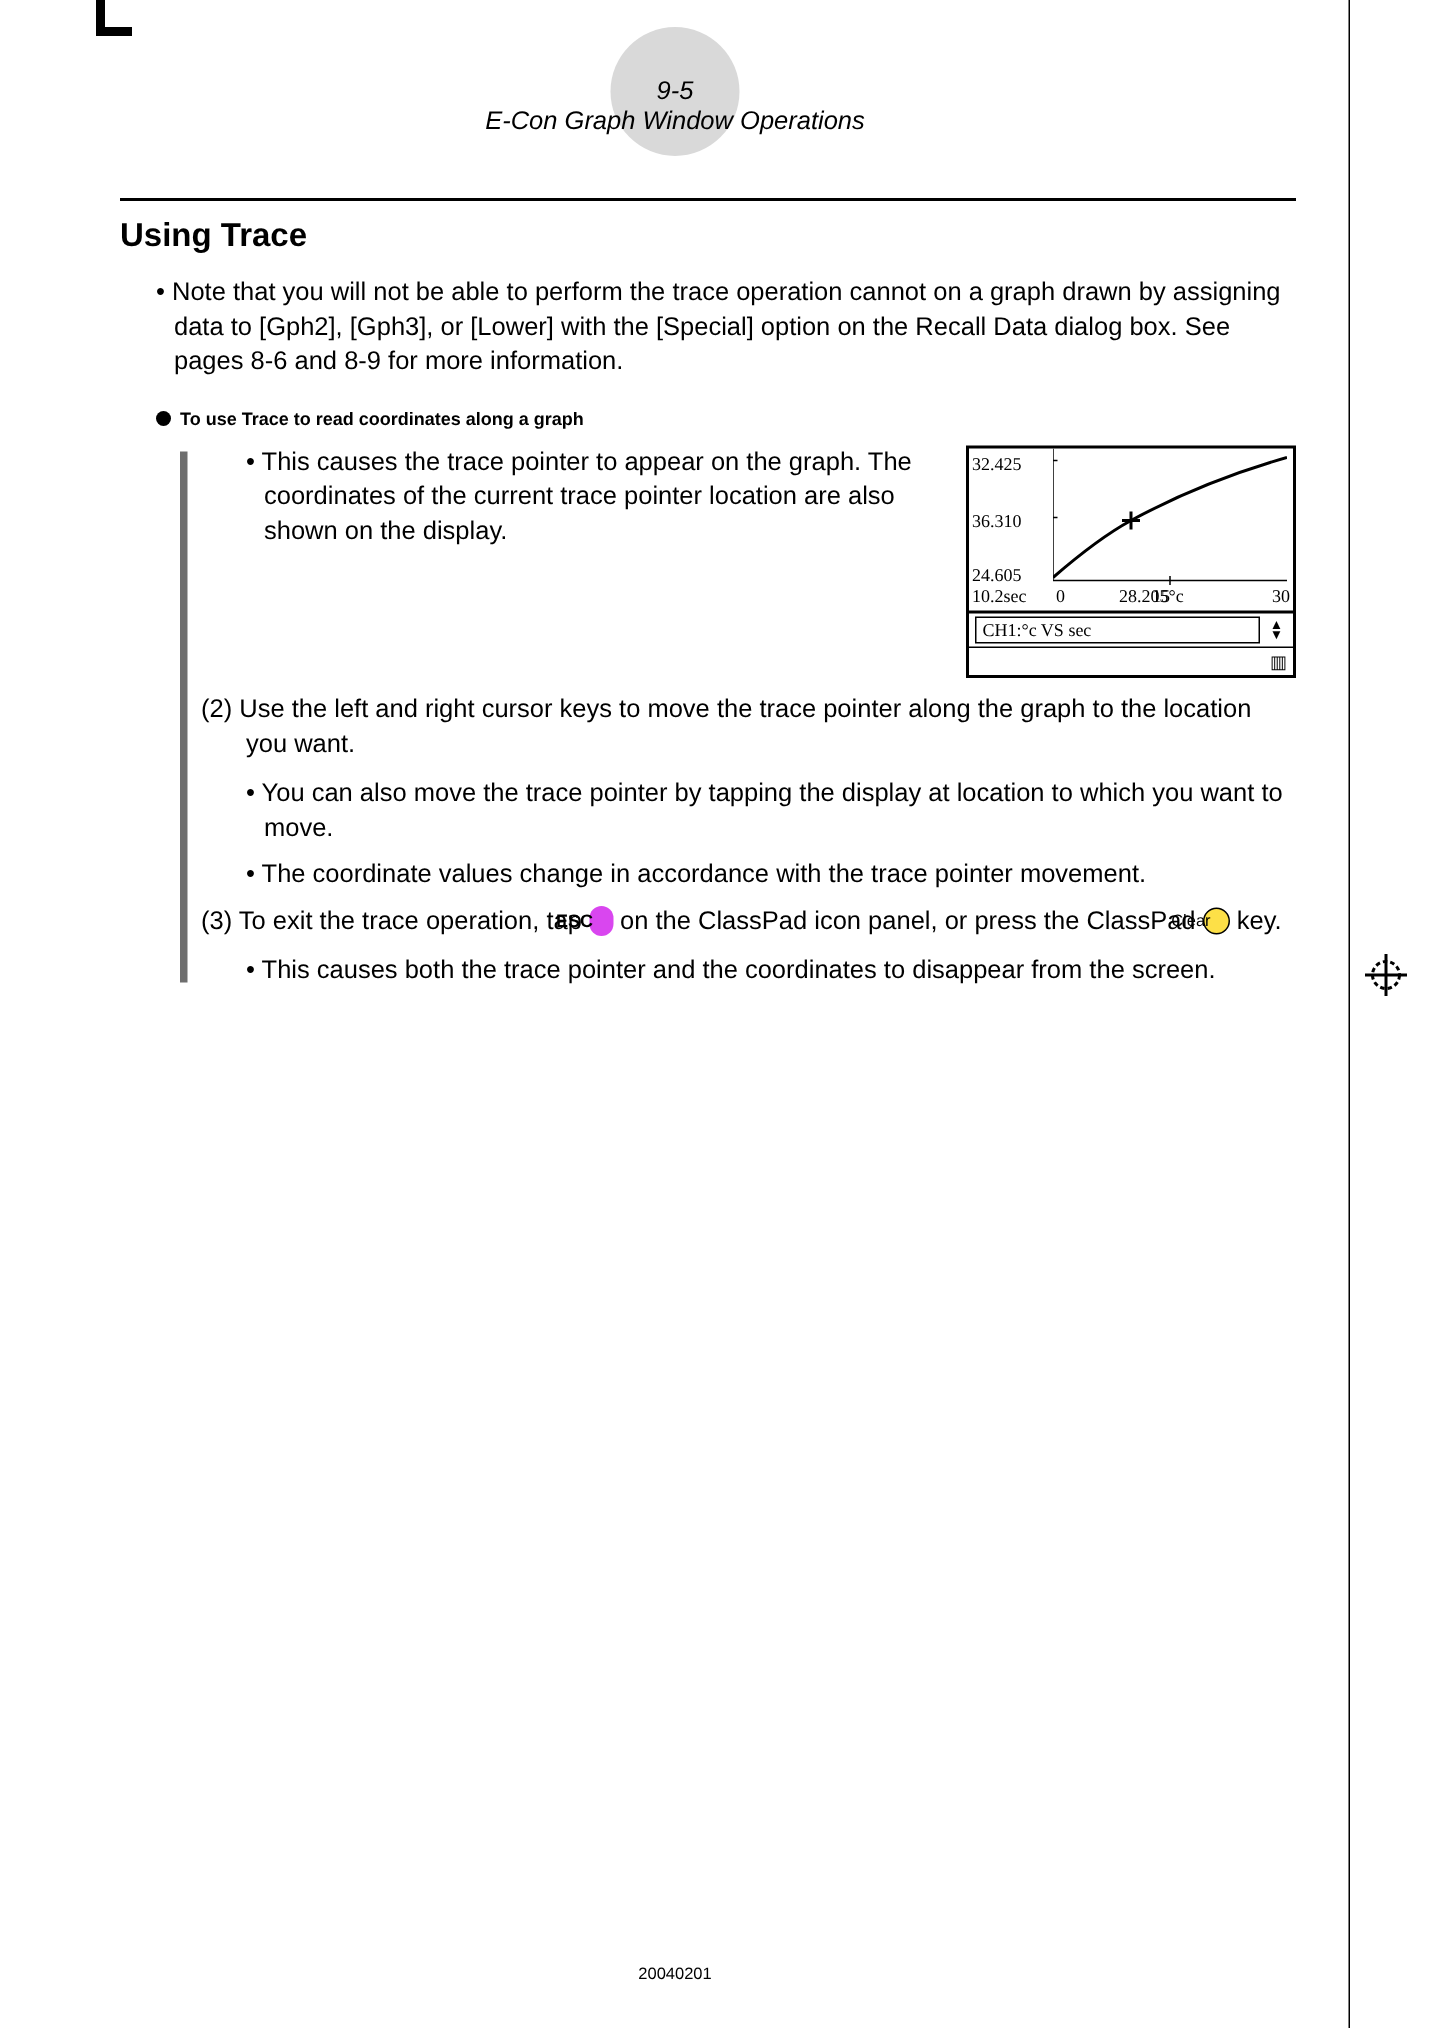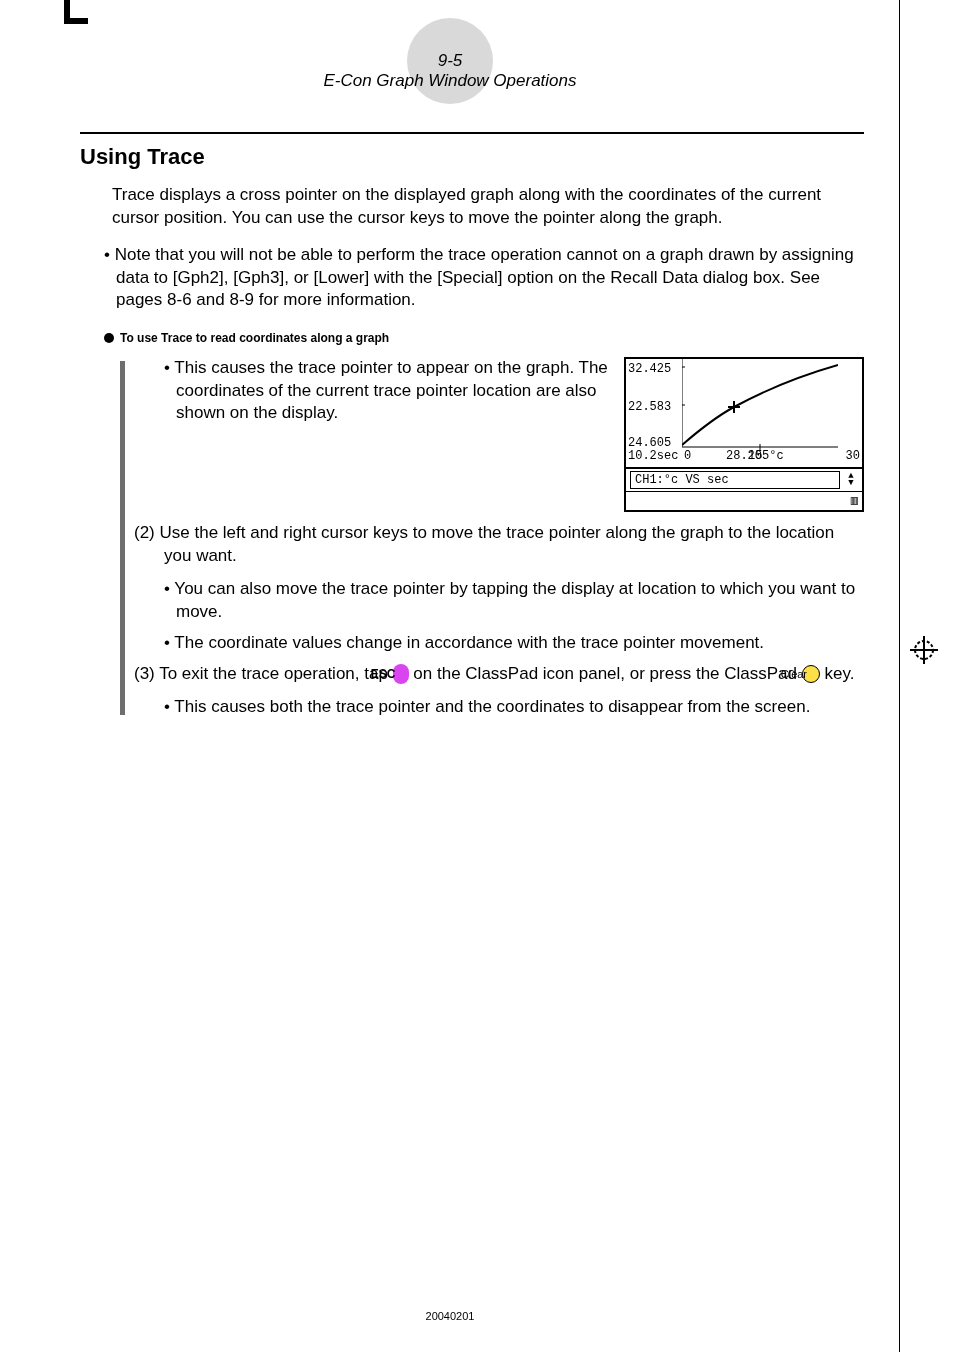--- a/index.html
+++ b/index.html
@@ -72,22 +72,22 @@
     border-radius: 10px; background: #d946ef; padding: 0 8px; height: 20px;
     font-size: 12px; font-weight: bold; vertical-align: middle; line-height: 1;
   }
   .icon-pill {
     display: inline-flex; align-items: center; justify-content: center;
     border: 1px solid #000; border-radius: 10px; padding: 0 8px; height: 18px;
     font-size: 11px; vertical-align: middle; background: #fde047; line-height: 1;
   }
 
   .graph-fig {
-    width: 240px; flex: 0 0 auto; border: 2px solid #000; background: #fff;
-    font-family: Liberation Mono, monospace; font-size: 13px; position: relative;
+    width: 220px; flex: 0 0 auto; border: 2px solid #000; background: #fff;
+    font-family: Liberation Serif, serif; font-size: 13px; position: relative;
   }
   .graph-area { position: relative; height: 108px; }
   .graph-area .ylabel { position: absolute; left: 2px; font-size: 12px; }
   .graph-area .xlabel { position: absolute; bottom: 2px; font-size: 12px; }
   .graph-area svg { position: absolute; left: 56px; top: 0; }
   .status-row { border-top: 2px solid #000; padding: 2px 4px; display:flex; align-items:center; justify-content:space-between; }
   .status-box { border: 1px solid #000; padding: 0 4px; font-size: 12px; flex: 1; margin-right: 4px;}
   .arrows { width: 14px; display:flex; flex-direction: column; font-size: 9px; line-height: 7px; text-align:center;}
   .bottom-row { border-top: 1px solid #000; text-align: right; padding: 1px 4px; font-size: 12px; }
 
@@ -112,42 +112,41 @@
 <div class="header">
   <div class="header-circle">
     <span>9-5</span>
   </div>
   <div class="header-sub">E-Con Graph Window Operations</div>
 </div>
 
 <div class="content">
   <hr class="rule">
   <h2>Using Trace</h2>
-  <p class="intro">Trace displays a cross pointer on the displayed graph along with the coordinates of the current cursor position. You can use the cursor keys to move the pointer along the graph.</p>
   <p class="note">• Note that you will not be able to perform the trace operation cannot on a graph drawn by assigning data to [Gph2], [Gph3], or [Lower] with the [Special] option on the Recall Data dialog box. See pages 8-6 and 8-9 for more information.</p>
 
   <div class="sub-h">
     <span class="dot"></span>
     <span>To use Trace to read coordinates along a graph</span>
   </div>
 
   <div class="steps">
     <div class="side-bar-wrap">
       <div class="side-bar"></div>
 
 
       <div class="step1-row">
         <div class="step1-text">
           <p class="bullet-item">• This causes the trace pointer to appear on the graph. The coordinates of the current trace pointer location are also shown on the display.</p>
         </div>
 
         <div class="graph-fig">
           <div class="graph-area">
             <span class="ylabel" style="top:2px;">32.425</span>
-            <span class="ylabel" style="top:40px;">22.583</span>
+            <span class="ylabel" style="top:40px;">36.310</span>
             <span class="ylabel" style="top:76px;">24.605</span>
             <span class="xlabel" style="left:58px;">0</span>
             <span class="xlabel" style="left:122px;">15</span>
             <span class="xlabel" style="right:2px;">30</span>
             <span class="xlabel" style="left:2px; bottom:2px;">10.2sec</span>
             <span class="xlabel" style="left:100px; bottom:2px;">28.205°c</span>
             <svg width="156" height="92" viewBox="0 0 156 92">
               <line x1="0" y1="88" x2="0" y2="0" stroke="#000" stroke-width="1"></line>
               <line x1="0" y1="88" x2="156" y2="88" stroke="#000" stroke-width="1"></line>
               <line x1="-3" y1="8" x2="3" y2="8" stroke="#000"></line>

